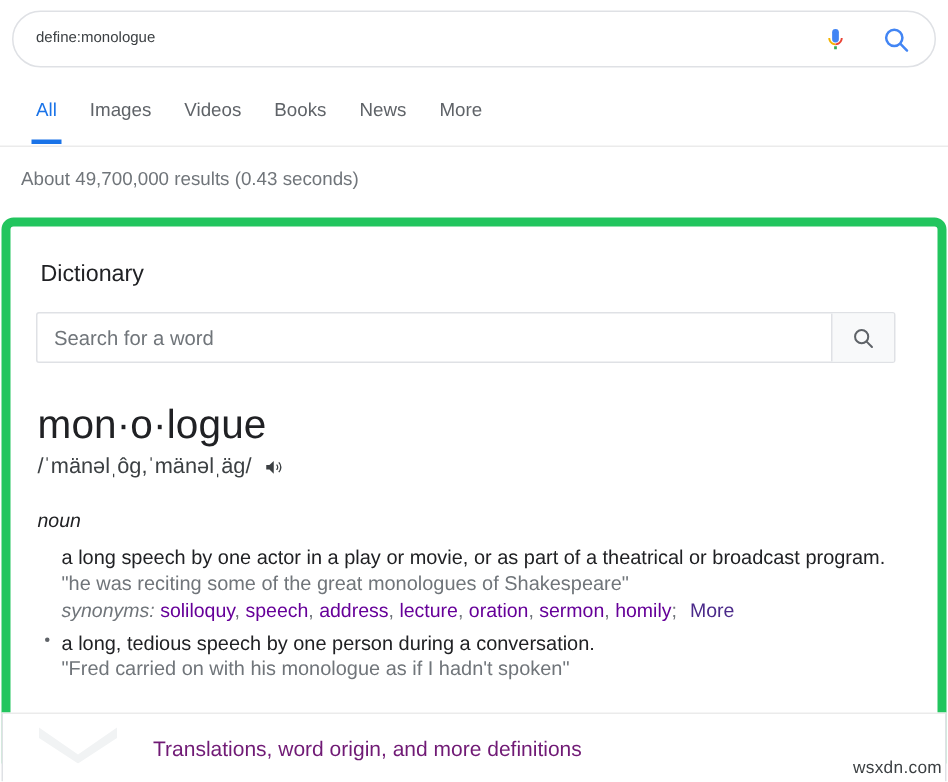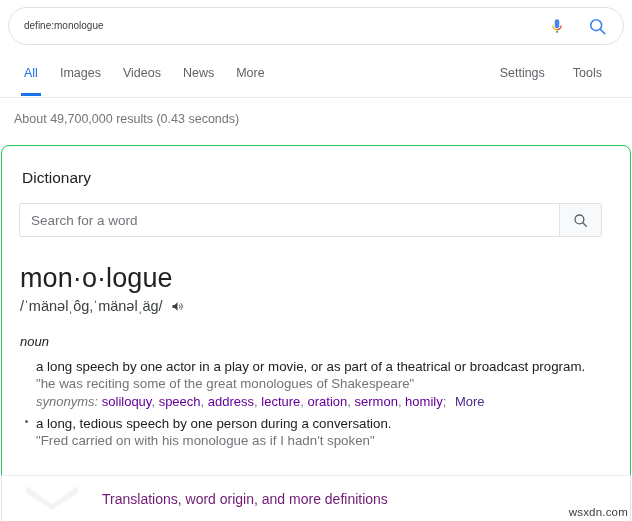--- a/index.html
+++ b/index.html
@@ -90,21 +90,21 @@
   .result-stats {
     margin: 14px 0 0 14px;
     font-size: 12.5px;
     color: #70757a;
   }
 
   
   .card {
     position: relative;
     margin: 19px 1px 0 1px;
-    border: 1px solid #22c55e;
+    border: 6px solid #22c55e;
     border-radius: 8px 8px 0 0;
     background: #fff;
     height: 364px;
     box-sizing: border-box;
     overflow: hidden;
   }
   .card-title {
     font-size: 15.5px;
     color: #202124;
     padding: 23px 0 0 20px;
@@ -247,26 +247,23 @@
       </svg>
     </div>
   </div>
 </div>
 
 <div class="navbar">
   <div class="nav-left">
     <div class="nav-item active">All</div>
     <div class="nav-item">Images</div>
     <div class="nav-item">Videos</div>
+    <div class="nav-item">Books</div>
     <div class="nav-item">News</div>
     <div class="nav-item">More</div>
-  </div>
-  <div class="nav-right">
-    <div class="nav-item">Settings</div>
-    <div class="nav-item">Tools</div>
   </div>
 </div>
 
 <div class="result-stats">About 49,700,000 results (0.43 seconds)</div>
 
 <div class="card">
 
   <div class="card-title">Dictionary</div>
 
   <div class="dict-search">

